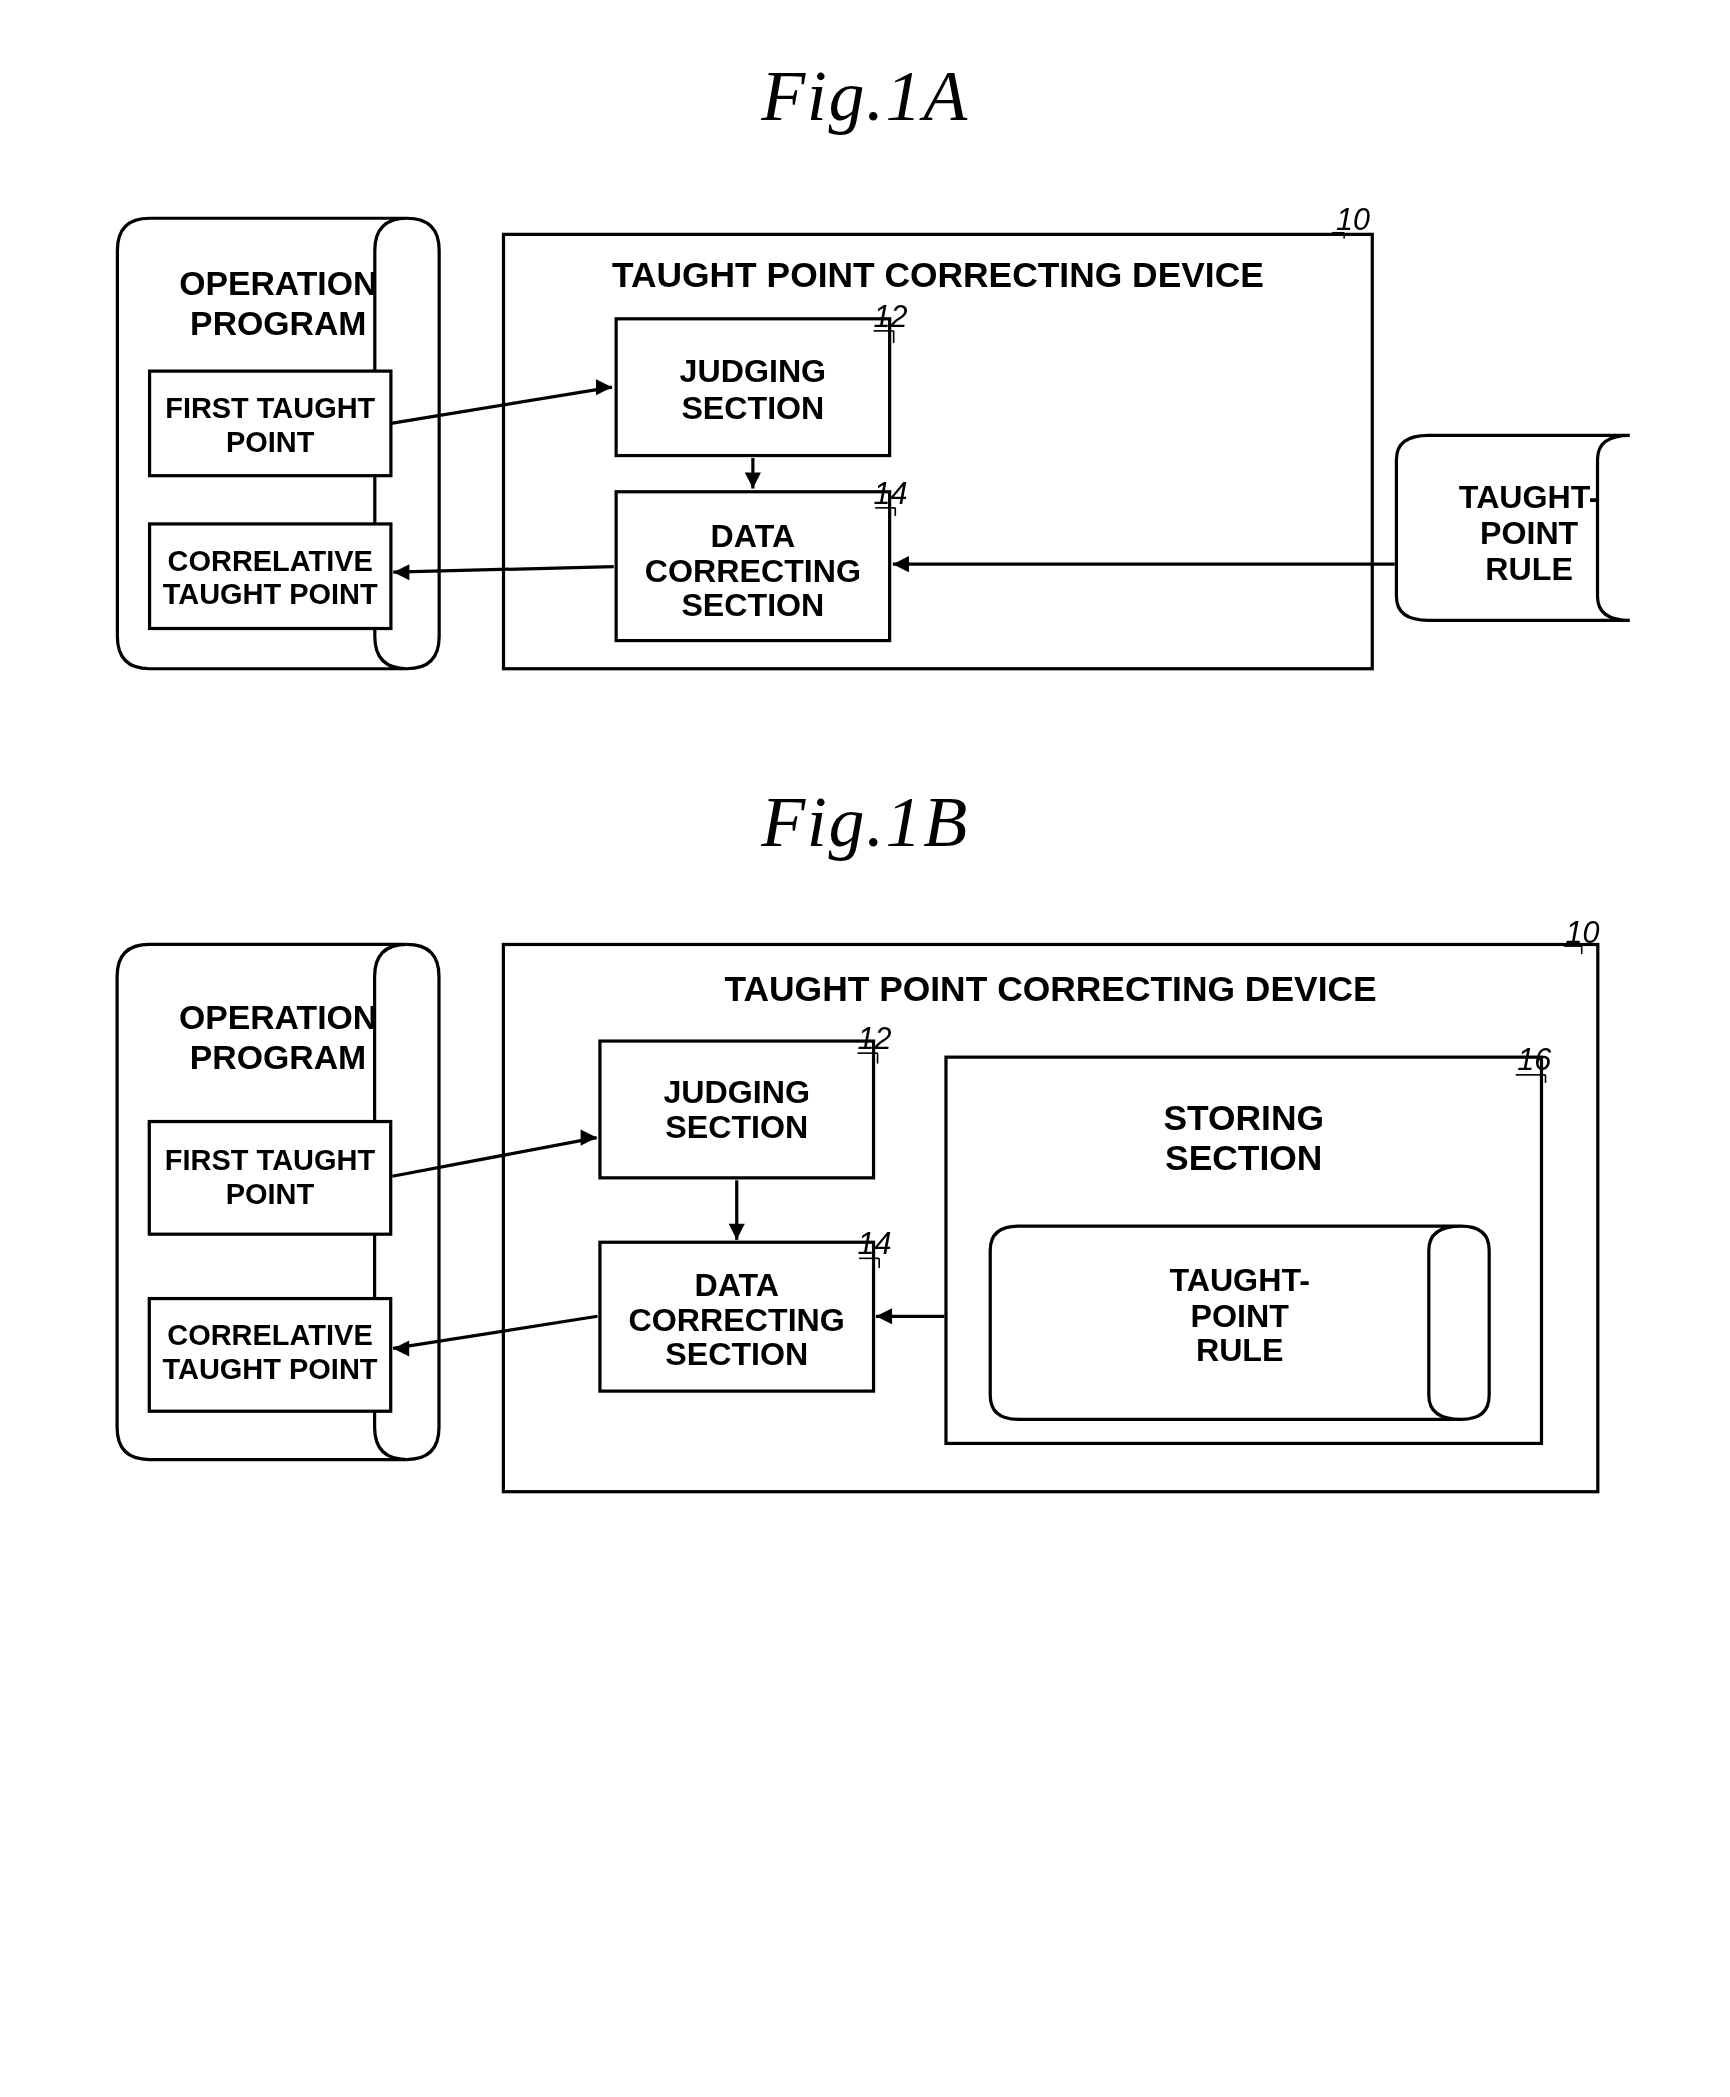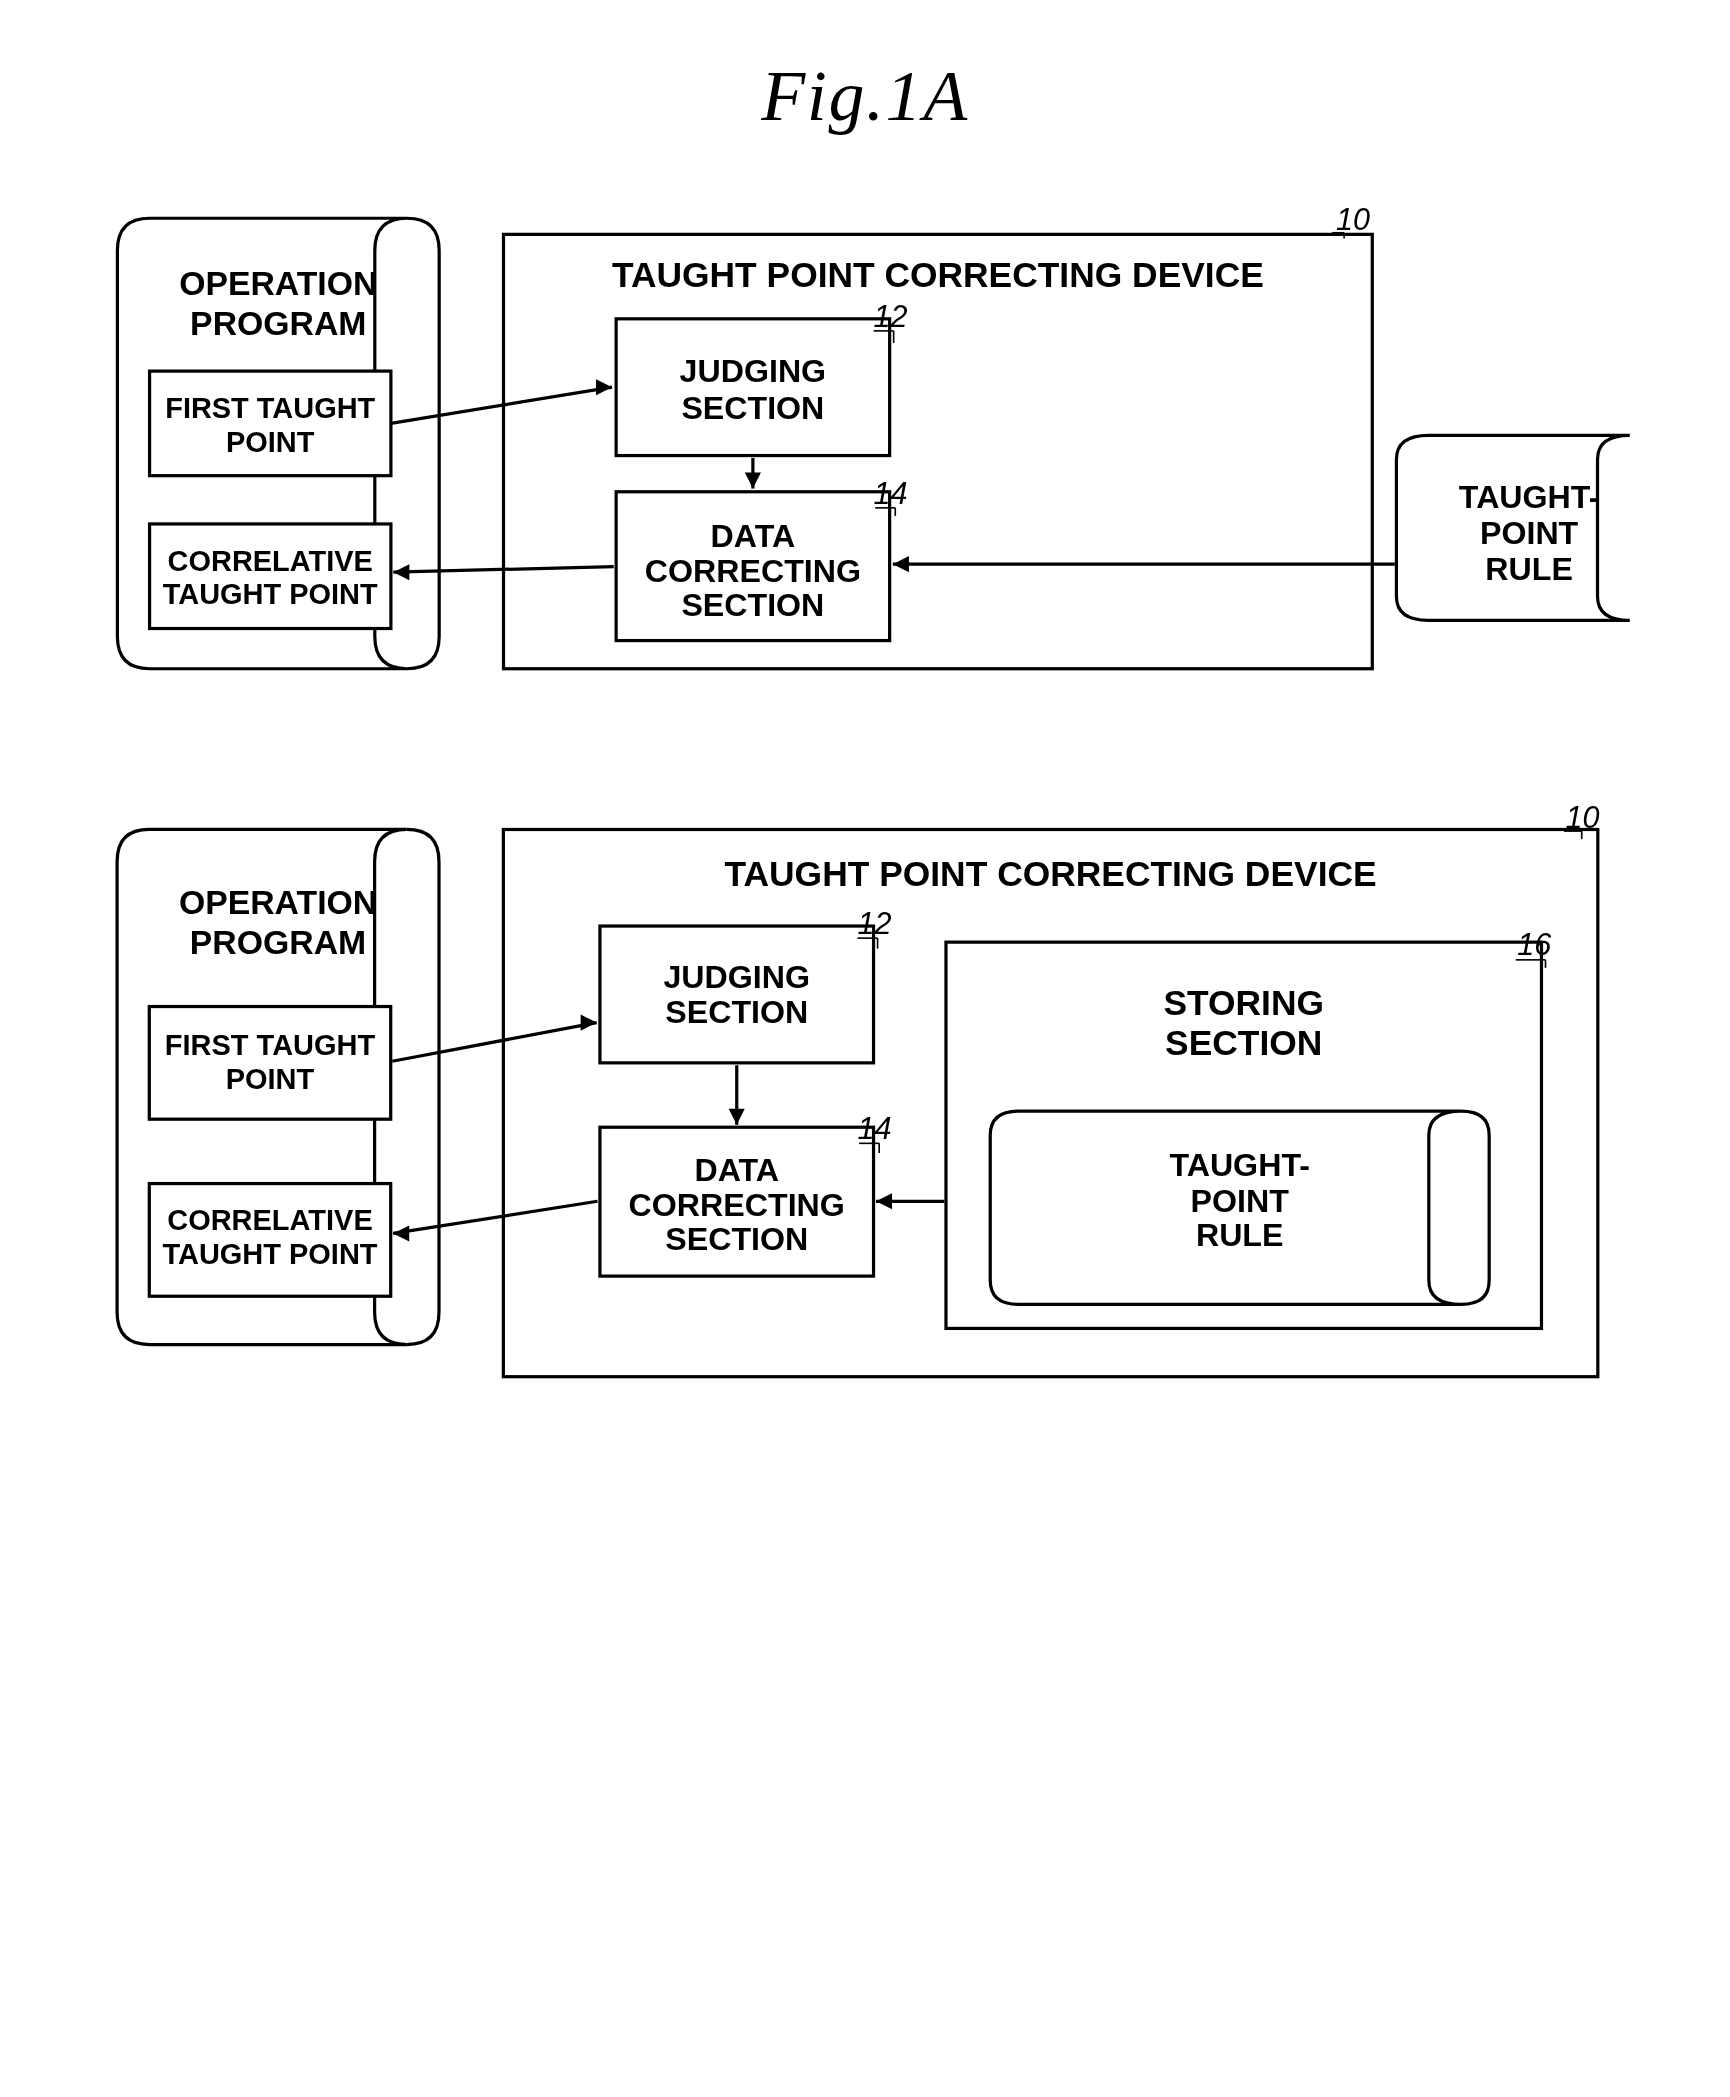--- a/index.html
+++ b/index.html
@@ -132,20 +132,21 @@
         <text x="1775" y="510" text-anchor="middle" font-family="Arial, sans-serif" font-size="40" font-weight="bold">RULE</text>
 
         <line x1="1608" y1="490" x2="984" y2="490" stroke="black" stroke-width="4"></line>
         <polygon points="984,490 1004,480 1004,500" fill="black"></polygon>
 
       </svg>
     </div>
   </div>
 
   <div class="figure">
+    <div class="fig-title">Fig.1B</div>
 
     <div class="diagram-area-b">
       <svg class="svg-overlay" viewBox="0 0 1900 760" xmlns="http://www.w3.org/2000/svg">
 
         <path d="M 60,60 Q 20,60 20,100 L 20,660 Q 20,700 60,700 L 380,700 Q 340,700 340,660 L 340,100 Q 340,60 380,60 Z" fill="white" stroke="black" stroke-width="4"></path>
         <path d="M 380,60 Q 420,60 420,100 L 420,660 Q 420,700 380,700" fill="none" stroke="black" stroke-width="4"></path>
 
         <text x="220" y="165" text-anchor="middle" font-family="Arial, sans-serif" font-size="42" font-weight="bold">OPERATION</text>
         <text x="220" y="215" text-anchor="middle" font-family="Arial, sans-serif" font-size="42" font-weight="bold">PROGRAM</text>
 

